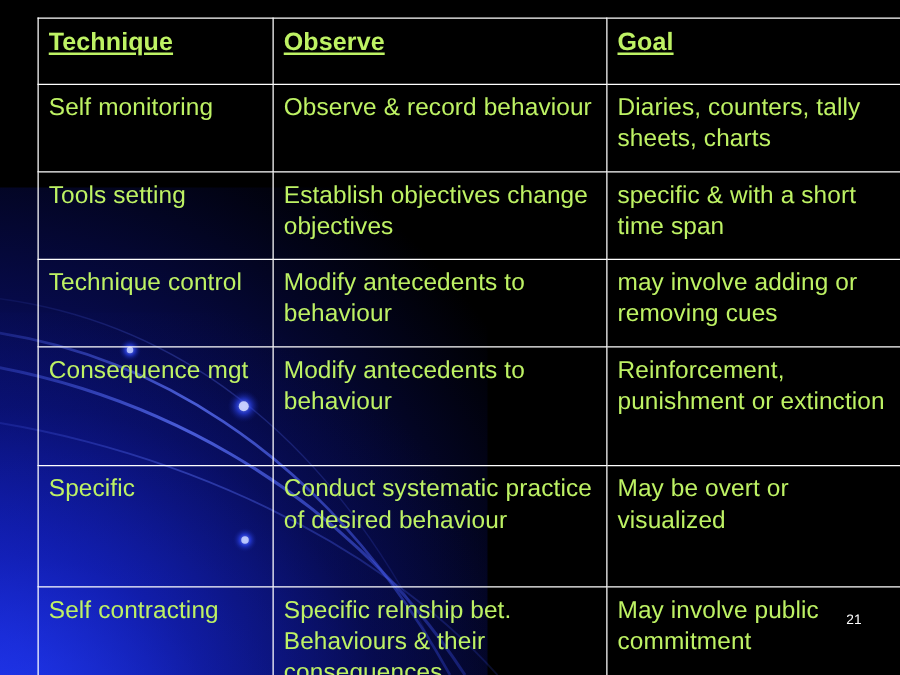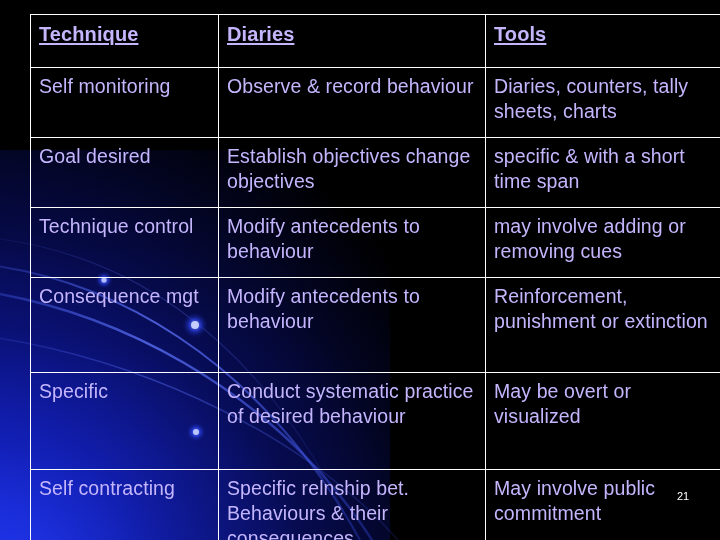--- a/index.html
+++ b/index.html
@@ -68,21 +68,21 @@
     width: 700px;
   }
   table.grid {
     border-collapse: collapse;
     table-layout: fixed;
     width: 700px;
   }
   table.grid td, table.grid th {
     border: 1px solid #ffffff;
     border-collapse: collapse;
-    color: #c4b5fd;
+    color: #bef264;
     text-align: left;
     vertical-align: top;
     padding: 6px 8px 5px 8px;
     font-size: 19.5px;
     line-height: 25px;
     font-weight: normal;
     background: transparent;
     letter-spacing: 0.1px;
   }
   table.grid th {
@@ -162,35 +162,35 @@
         <col class="c1">
           <col class="c2">
           <col class="c3">
       </colgroup>
       <thead>
         <tr class="r-head">
           <th>
             <span class="hdr">Technique</span>
           </th>
           <th>
-            <span class="hdr">Diaries</span>
+            <span class="hdr">Observe</span>
           </th>
           <th>
-            <span class="hdr">Tools</span>
+            <span class="hdr">Goal</span>
           </th>
         </tr>
       </thead>
       <tbody>
         <tr class="r-0">
           <td>Self monitoring</td>
           <td>Observe &amp; record behaviour</td>
           <td>Diaries, counters, tally sheets, charts</td>
         </tr>
         <tr class="r-1">
-          <td>Goal desired</td>
+          <td>Tools setting</td>
           <td>Establish objectives change objectives</td>
           <td>specific &amp; with a short time span</td>
         </tr>
         <tr class="r-2">
           <td>Technique control</td>
           <td>Modify antecedents to behaviour</td>
           <td>may involve adding or removing cues</td>
         </tr>
         <tr class="r-3">
           <td>Consequence mgt</td>

